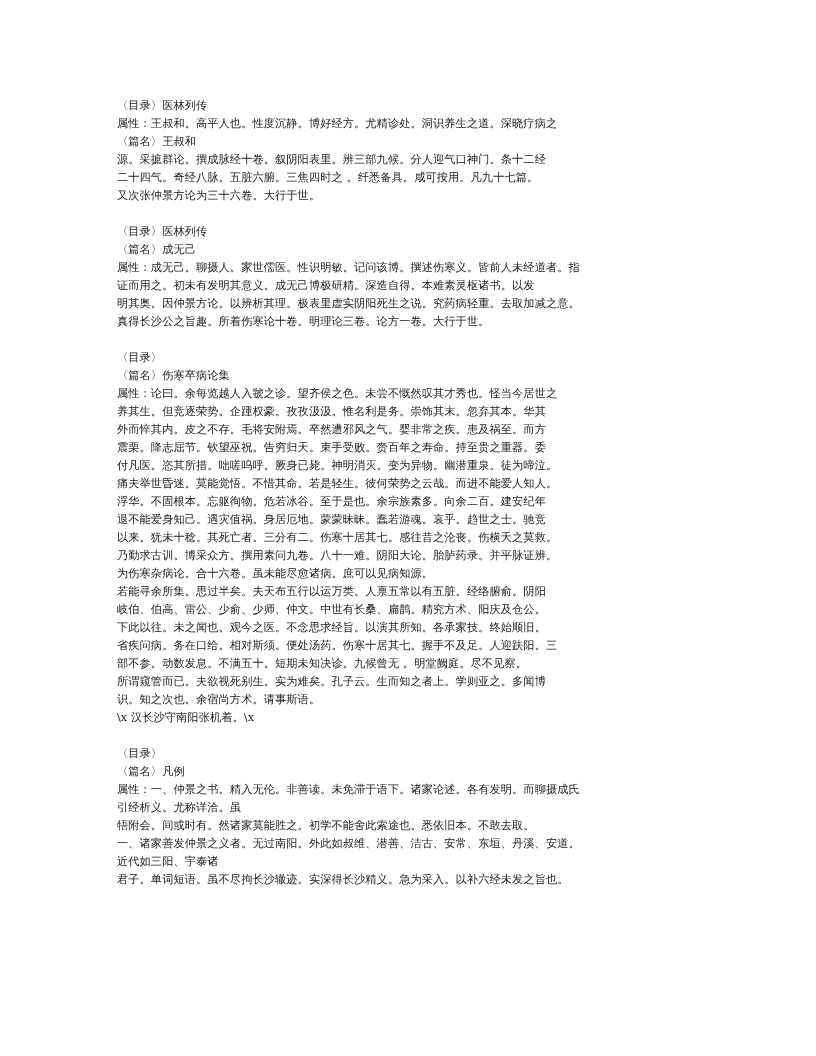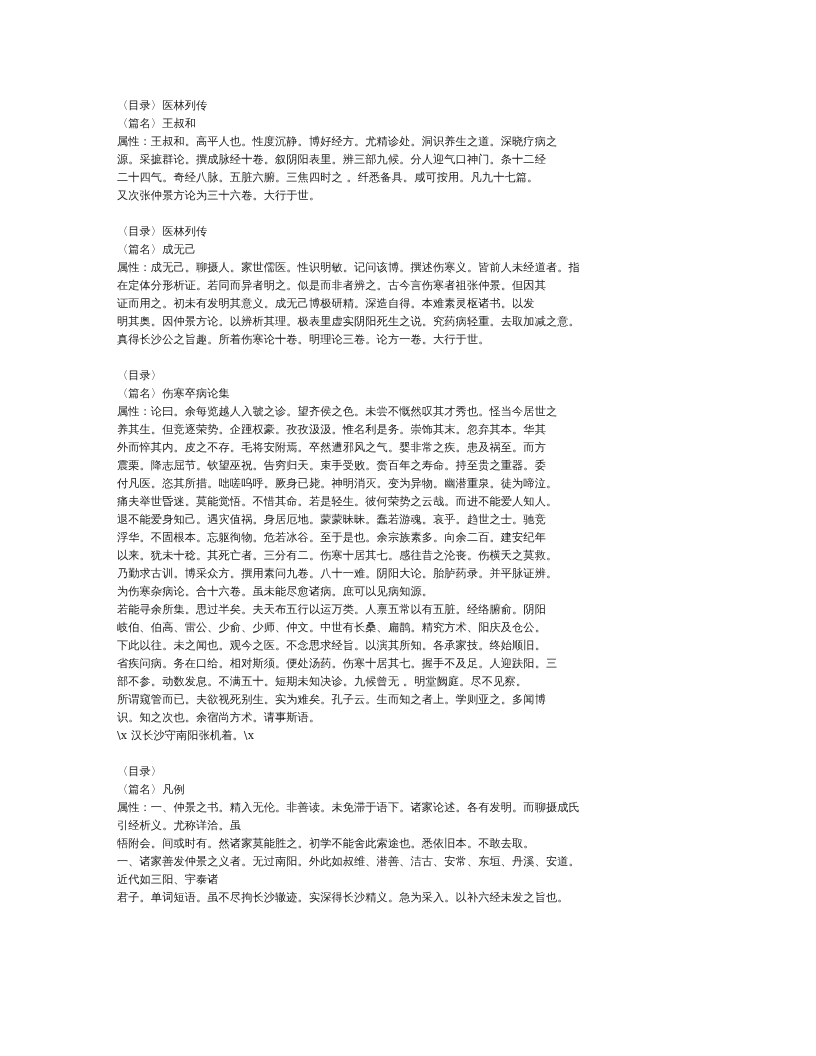--- a/index.html
+++ b/index.html
@@ -44,46 +44,45 @@
     content: "\00a0";
   }
 </style>
 </head>
 <body>
 
 <div class="page">
   <div class="text-body">
       <div class="block">
         <div class="line">〈目录〉医林列传</div>
+        <div class="line">属性：王叔和。高平人也。性度沉静。博好经方。尤精诊处。洞识养生之道。深晓疗病之</div>
         <div class="line">〈篇名〉王叔和</div>
-        <div class="line">属性：王叔和。高平人也。性度沉静。博好经方。尤精诊处。洞识养生之道。深晓疗病之</div>
         <div class="line">源。采摭群论。撰成脉经十卷。叙阴阳表里。辨三部九候。分人迎气口神门。条十二经</div>
         <div class="line">二十四气。奇经八脉。五脏六腑。三焦四时之 。纤悉备具。咸可按用。凡九十七篇。</div>
         <div class="line">又次张仲景方论为三十六卷。大行于世。</div>
       </div>
       <div class="block">
         <div class="line">〈目录〉医林列传</div>
         <div class="line">〈篇名〉成无己</div>
         <div class="line">属性：成无己。聊摄人。家世儒医。性识明敏。记问该博。撰述伤寒义。皆前人未经道者。指</div>
-        <div class="line">在定体分形析证。若同而异者明之。似是而非者辨之。古今言伤寒者祖张仲景。但因其</div>
         <div class="line">证而用之。初未有发明其意义。成无己博极研精。深造自得。本难素灵枢诸书。以发</div>
         <div class="line">明其奥。因仲景方论。以辨析其理。极表里虚实阴阳死生之说。究药病轻重。去取加减之意。</div>
         <div class="line">真得长沙公之旨趣。所着伤寒论十卷。明理论三卷。论方一卷。大行于世。</div>
       </div>
       <div class="block">
         <div class="line">〈目录〉</div>
         <div class="line">〈篇名〉伤寒卒病论集</div>
         <div class="line">属性：论曰。余每览越人入虢之诊。望齐侯之色。未尝不慨然叹其才秀也。怪当今居世之</div>
         <div class="line">养其生。但竞逐荣势。企踵权豪。孜孜汲汲。惟名利是务。崇饰其末。忽弃其本。华其</div>
         <div class="line">外而悴其内。皮之不存。毛将安附焉。卒然遭邪风之气。婴非常之疾。患及祸至。而方</div>
         <div class="line">震栗。降志屈节。钦望巫祝。告穷归天。束手受败。赍百年之寿命。持至贵之重器。委</div>
         <div class="line">付凡医。恣其所措。咄嗟呜呼。厥身已毙。神明消灭。变为异物。幽潜重泉。徒为啼泣。</div>
         <div class="line">痛夫举世昏迷。莫能觉悟。不惜其命。若是轻生。彼何荣势之云哉。而进不能爱人知人。</div>
+        <div class="line">浮华。不固根本。忘躯徇物。危若冰谷。至于是也。余宗族素多。向余二百。建安纪年</div>
         <div class="line">退不能爱身知己。遇灾值祸。身居厄地。蒙蒙昧昧。蠢若游魂。哀乎。趋世之士。驰竞</div>
-        <div class="line">浮华。不固根本。忘躯徇物。危若冰谷。至于是也。余宗族素多。向余二百。建安纪年</div>
         <div class="line">以来。犹未十稔。其死亡者。三分有二。伤寒十居其七。感往昔之沦丧。伤横夭之莫救。</div>
         <div class="line">乃勤求古训。博采众方。撰用素问九卷。八十一难。阴阳大论。胎胪药录。并平脉证辨。</div>
         <div class="line">为伤寒杂病论。合十六卷。虽未能尽愈诸病。庶可以见病知源。</div>
         <div class="line">若能寻余所集。思过半矣。夫天布五行以运万类。人禀五常以有五脏。经络腑俞。阴阳</div>
         <div class="line">岐伯、伯高、雷公、少俞、少师、仲文。中世有长桑、扁鹊。精究方术、阳庆及仓公。</div>
         <div class="line">下此以往。未之闻也。观今之医。不念思求经旨。以演其所知。各承家技。终始顺旧。</div>
         <div class="line">省疾问病。务在口给。相对斯须。便处汤药。伤寒十居其七。握手不及足。人迎趺阳。三</div>
         <div class="line">部不参。动数发息。不满五十。短期未知决诊。九候曾无 。明堂阙庭。尽不见察。</div>
         <div class="line">所谓窥管而已。夫欲视死别生。实为难矣。孔子云。生而知之者上。学则亚之。多闻博</div>
         <div class="line">识。知之次也。余宿尚方术。请事斯语。</div>

